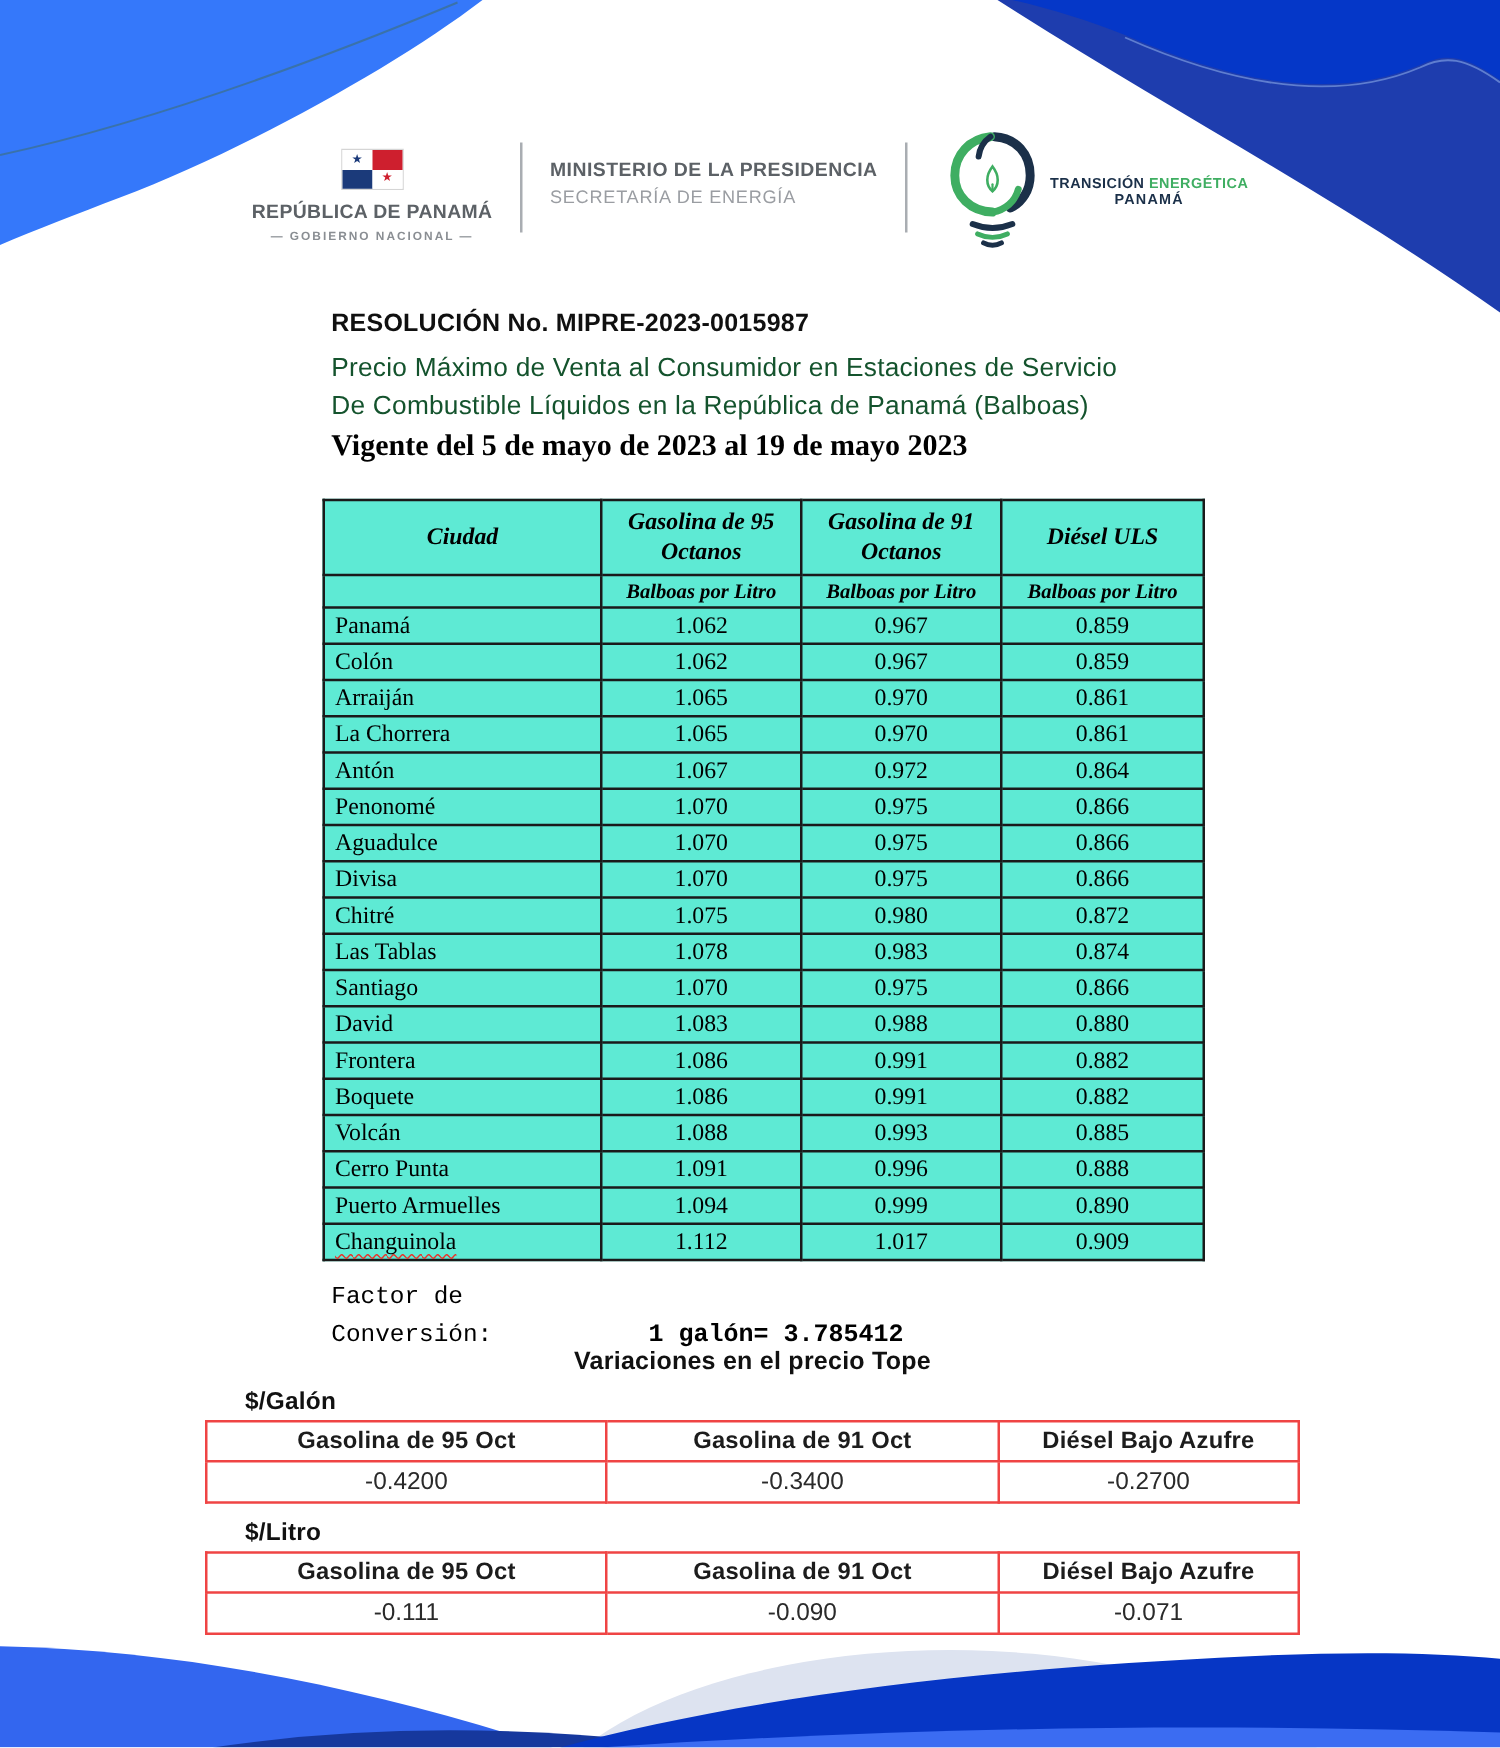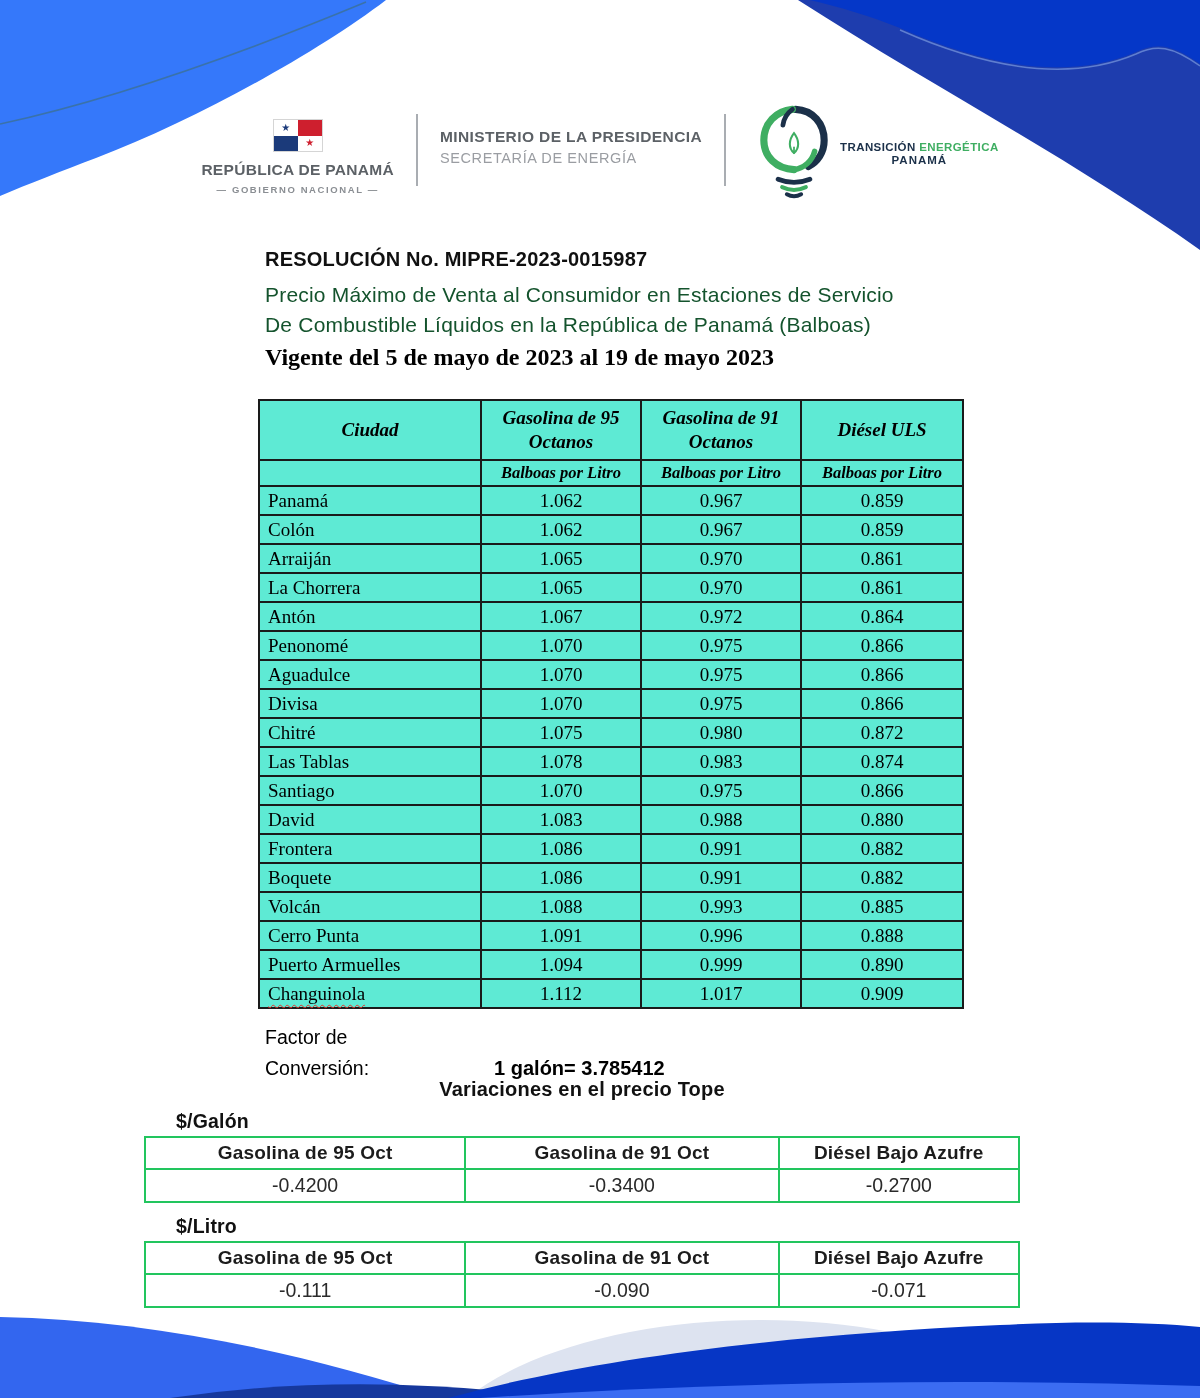--- a/index.html
+++ b/index.html
@@ -55,30 +55,30 @@
   .price-table thead .unit-row th { font-size:16.5px; padding:2px 4px; height:26px; }
   .price-table tbody td { height:29px; font-size:19px; }
   .price-table td.city { text-align:left; padding-left:8px; }
   .price-table td.num { text-align:center; }
   .price-table tbody tr:last-child td.city span {
       text-decoration-line:underline; text-decoration-style:wavy;
       text-decoration-color:#e8322a; text-decoration-thickness:1px; text-underline-offset:4px; }
 
   
   .conv { position:absolute; top:1022px; left:265px; display:flex; align-items:flex-end;
-          font-family:Liberation Sans, sans-serif; }
+          font-family:Liberation Mono, monospace; }
   .conv-label { font-size:19.5px; line-height:31px; color:#000; }
   .conv-value { font-size:20px; font-weight:bold; line-height:31px; margin-left:125px; color:#000; }
 
   
-  .bottom-section { position:absolute; top:1078px; left:144px; width:876px; }
+  .bottom-section { position:absolute; top:1078px; left:164px; width:876px; }
   .var-title { text-align:center; font-weight:bold; font-size:20px; color:#111; letter-spacing:.2px; }
   .sec-label { font-weight:bold; font-size:19.5px; color:#111; margin:9px 0 3px 32px; letter-spacing:.2px; }
   .var-table { border-collapse:collapse; width:876px; background:#fff; }
-  .var-table th, .var-table td { border:2px solid #22c55e; text-align:center; }
+  .var-table th, .var-table td { border:2px solid #ef4444; text-align:center; }
   .var-table col.vc1 { width:321px; }
   .var-table col.vc2 { width:314px; }
   .var-table col.vc3 { width:241px; }
   .var-table th { font-size:19px; font-weight:bold; color:#1c1c1c; height:32px; letter-spacing:.2px; }
   .var-table td { font-size:19.5px; color:#2a2a2a; height:33px; }
   .liter-label { margin-top:12px; }
 </style>
 </head>
 <body>
 

